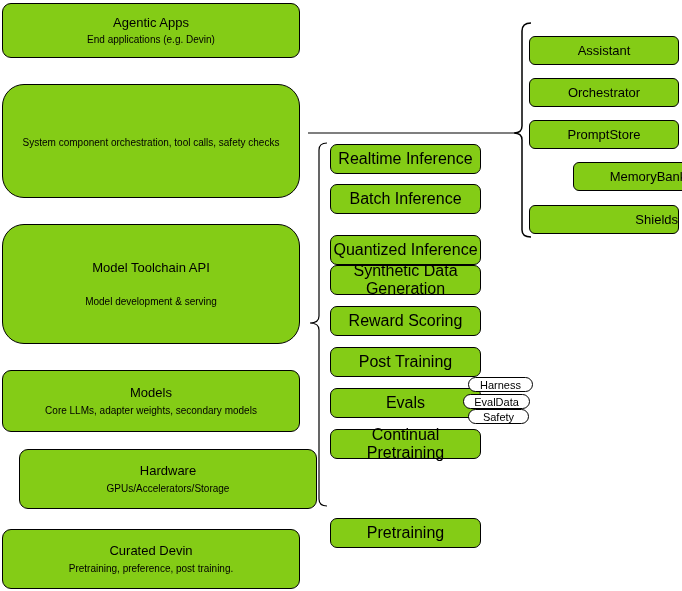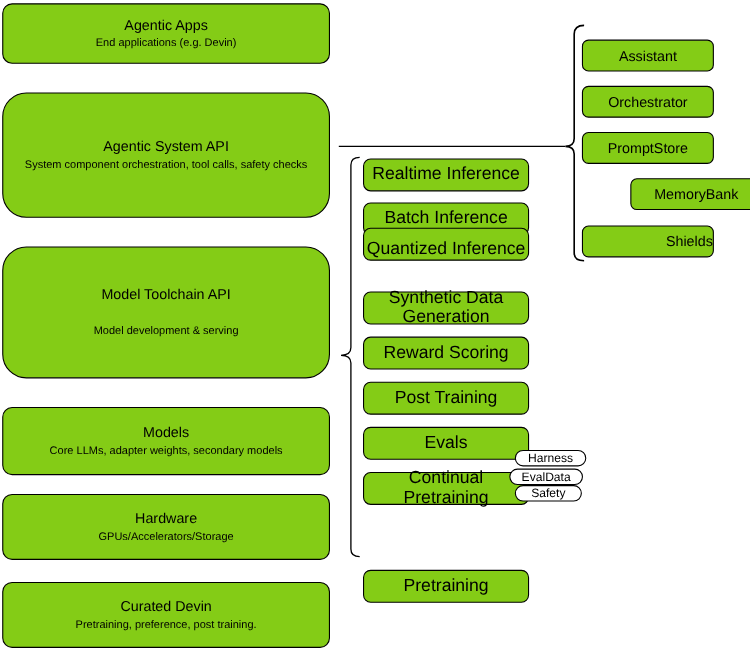--- a/index.html
+++ b/index.html
@@ -33,88 +33,86 @@
   .box .title { font-size: 13px; line-height: 1.25; }
   .box .sub   { font-size: 10px; line-height: 1.2; margin-top: 3px; }
   .lbox { left: 2px; width: 298px; border-radius: 9px; }
   .lbox.bigr { border-radius: 22px; }
   .mbox {
     left: 330px; width: 151px; height: 30px;
     border-radius: 7px;
     font-size: 16px;
   }
   .rbox {
-    left: 529px; width: 120px; height: 29px;
+    left: 529px; width: 150px; height: 29px;
     border: 1.5px solid #000000;
     border-radius: 6px;
     font-size: 13px;
   }
   .pill {
     position: absolute;
     box-sizing: border-box;
     background: #ffffff;
     border: 1.5px solid #000000;
     border-radius: 999px;
     font-size: 11px;
     display: flex;
     align-items: center;
     justify-content: center;
     text-align: center;
     z-index: 3;
-    margin-top: 32px;
   }
 </style>
 </head>
 <body>
 
 <div id="canvas">
 
   <svg class="connectors" viewBox="0 0 682 591" xmlns="http://www.w3.org/2000/svg">
     <path d="M308,133 L514,133" stroke="#000000" stroke-width="1.2" fill="none"></path>
     <path d="M327,143 Q319,143 319,150 L319,316 Q319,323 310,323 Q319,323 319,330 L319,499 Q319,506 327,506" stroke="#000000" stroke-width="1.2" fill="none"></path>
     <path d="M531,23 Q522,23 522,31 L522,126 Q522,133 514,133 Q522,133 522,140 L522,230 Q522,237 531,237" stroke="#000000" stroke-width="1.5" fill="none"></path>
   </svg>
 
   <div class="box lbox" style="top:3px;height:55px;">
     <div class="title">Agentic Apps</div>
     <div class="sub">End applications (e.g. Devin)</div>
   </div>
 
   <div class="box lbox bigr" style="top:84px;height:114px;">
-    <div class="title">Agentic System API</div>
     <div class="sub">System component orchestration, tool calls, safety checks</div>
   </div>
 
   <div class="box lbox bigr" style="top:224px;height:120px;gap:17px;">
     <div class="title">Model Toolchain API</div>
     <div class="sub">Model development &amp; serving</div>
   </div>
 
   <div class="box lbox" style="top:370px;height:62px;">
     <div class="title">Models</div>
     <div class="sub">Core LLMs, adapter weights, secondary models</div>
   </div>
 
-  <div class="box lbox" style="top:449px;height:60px;">
+  <div class="box lbox" style="top:449px;height:60px;margin-left:17px;">
     <div class="title">Hardware</div>
     <div class="sub">GPUs/Accelerators/Storage</div>
   </div>
 
   <div class="box lbox" style="top:529px;height:60px;">
     <div class="title">Curated Devin</div>
     <div class="sub">Pretraining, preference, post training.</div>
   </div>
 
   <div class="box mbox" style="top:144px;">
     <span>Realtime Inference</span>
   </div>
   <div class="box mbox" style="top:184px;">
     <span>Batch Inference</span>
   </div>
-  <div class="box mbox" style="top:207px;justify-content:flex-end;">
+  <div class="box mbox" style="top:235px;">
     <span>Quantized Inference</span>
   </div>
   <div class="box mbox" style="top:265px;">
     <span>Synthetic Data Generation</span>
   </div>
   <div class="box mbox" style="top:306px;">
     <span>Reward Scoring</span>
   </div>
   <div class="box mbox" style="top:347px;">
     <span>Post Training</span>

